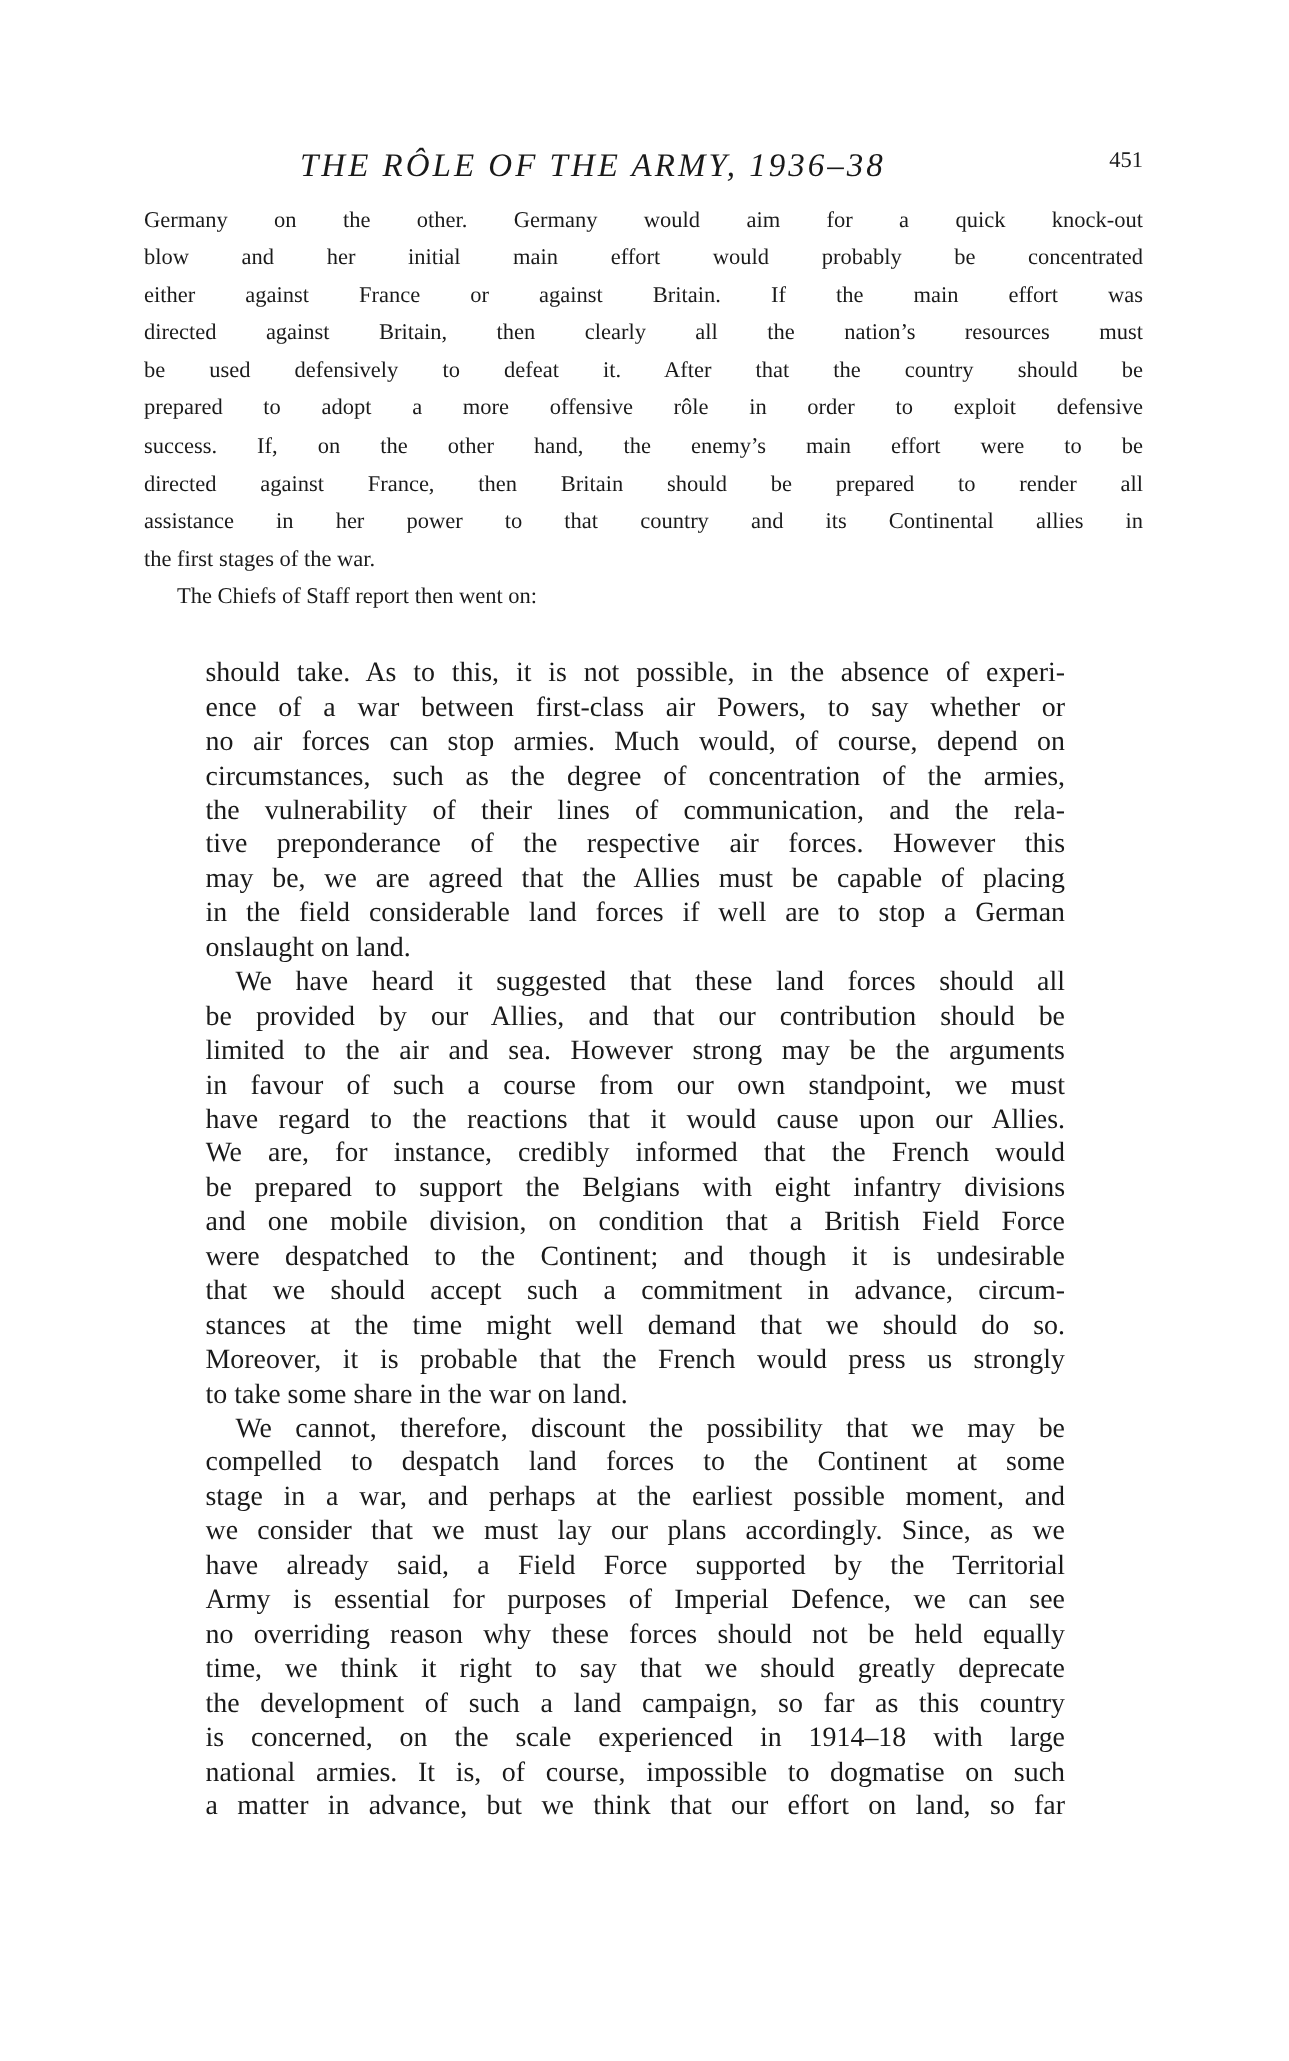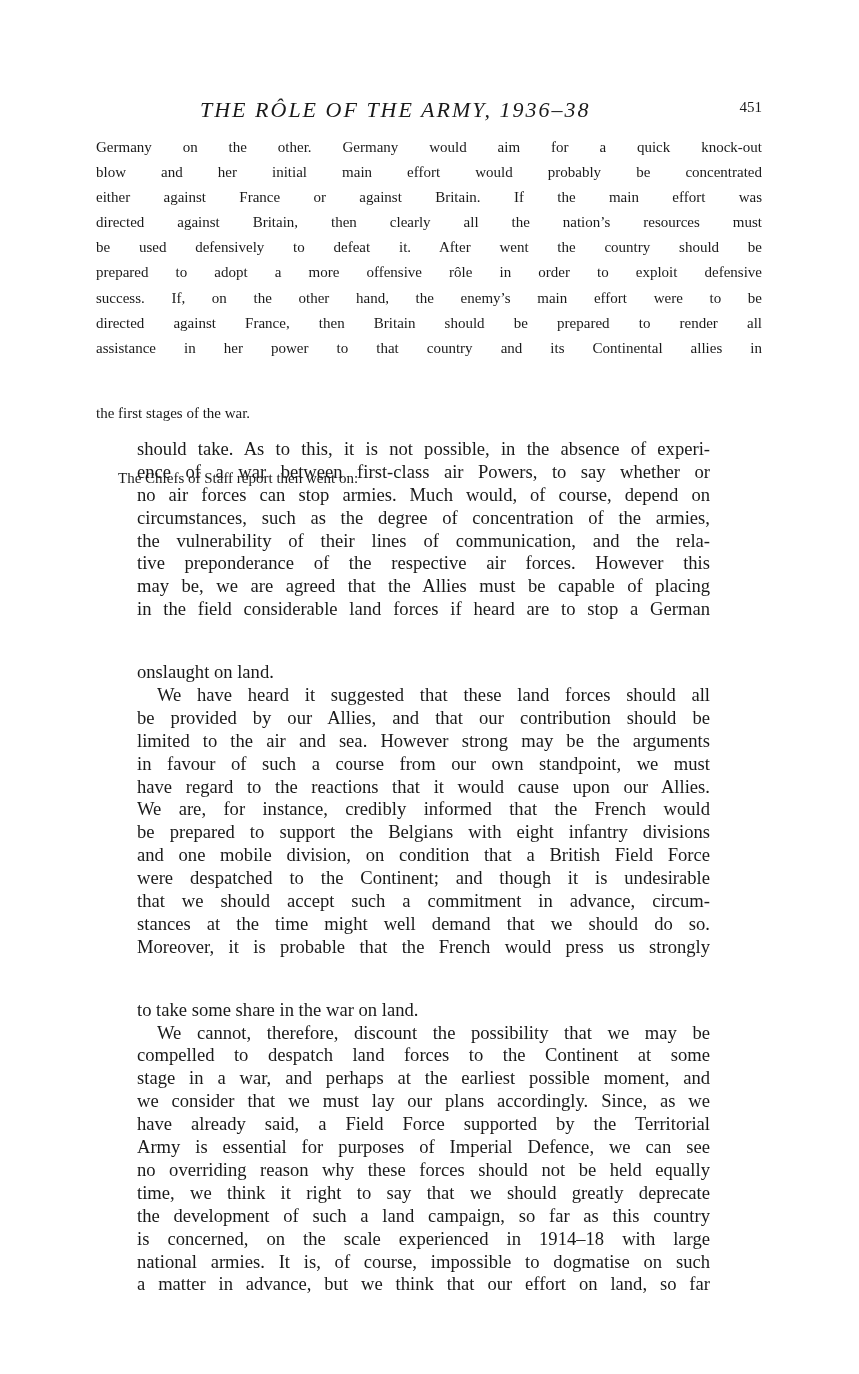--- a/index.html
+++ b/index.html
@@ -6,21 +6,21 @@
     body { width: 859px; height: 1374px; position: relative; overflow: hidden;
            font-family: "Liberation Serif", "DejaVu Serif", serif; color: #1a1a1a; }
     .page { position: absolute; left: 0; top: 13px; width: 859px; height: 1374px; }
     .running-head { position: absolute; top: 84px; left: 96px; width: 666px; height: 30px; }
     .running-title { position: absolute; left: 104px; top: 0; font-style: italic; font-size: 22px;
                      letter-spacing: 2px; white-space: nowrap; }
     .folio { position: absolute; right: 0; top: 2px; font-size: 15px; }
     .block { position: absolute; }
     .line { display: block; white-space: nowrap; text-align: justify; text-align-last: justify;
             overflow: hidden; }
-    .line.last { text-align-last: left; margin-top: 40px; }
+    .line.last { text-align-last: left; }
     .body-text { left: 96px; top: 122px; width: 666px; font-size: 15px; }
     .body-text .line { height: 25.1px; line-height: 25.1px; }
     .body-text .line.indent { padding-left: 22px; }
     .quote { left: 137px; top: 425px; width: 573px; font-size: 18.6px; }
     .quote .line { height: 22.9px; line-height: 22.9px; }
     .quote .line.indent { padding-left: 20px; }
     .para { display: block; }
   </style>
 </head>
 <body>
@@ -31,42 +31,42 @@
     <span class="running-title">THE RÔLE OF THE ARMY, 1936–38</span>
     <span class="folio">451</span>
   </div>
 
   <div class="block body-text">
     <div class="para">
       <span class="line">Germany on the other. Germany would aim for a quick knock-out</span>
       <span class="line">blow and her initial main effort would probably be concentrated</span>
       <span class="line">either against France or against Britain. If the main effort was</span>
       <span class="line">directed against Britain, then clearly all the nation’s resources must</span>
-      <span class="line">be used defensively to defeat it. After went the country should be</span>
+      <span class="line">be used defensively to defeat it. After that the country should be</span>
       <span class="line">prepared to adopt a more offensive rôle in order to exploit defensive</span>
       <span class="line">success. If, on the other hand, the enemy’s main effort were to be</span>
       <span class="line">directed against France, then Britain should be prepared to render all</span>
       <span class="line">assistance in her power to that country and its Continental allies in</span>
       <span class="line last">the first stages of the war.</span>
     </div>
     <div class="para">
       <span class="line indent last">The Chiefs of Staff report then went on:</span>
     </div>
   </div>
 
   <div class="block quote">
     <div class="para">
       <span class="line">should take. As to this, it is not possible, in the absence of experi-</span>
       <span class="line">ence of a war between first-class air Powers, to say whether or</span>
       <span class="line">no air forces can stop armies. Much would, of course, depend on</span>
       <span class="line">circumstances, such as the degree of concentration of the armies,</span>
       <span class="line">the vulnerability of their lines of communication, and the rela-</span>
       <span class="line">tive preponderance of the respective air forces. However this</span>
       <span class="line">may be, we are agreed that the Allies must be capable of placing</span>
-      <span class="line">in the field considerable land forces if heard are to stop a German</span>
+      <span class="line">in the field considerable land forces if well are to stop a German</span>
       <span class="line last">onslaught on land.</span>
     </div>
     <div class="para">
       <span class="line indent">We have heard it suggested that these land forces should all</span>
       <span class="line">be provided by our Allies, and that our contribution should be</span>
       <span class="line">limited to the air and sea. However strong may be the arguments</span>
       <span class="line">in favour of such a course from our own standpoint, we must</span>
       <span class="line">have regard to the reactions that it would cause upon our Allies.</span>
       <span class="line">We are, for instance, credibly informed that the French would</span>
       <span class="line">be prepared to support the Belgians with eight infantry divisions</span>

